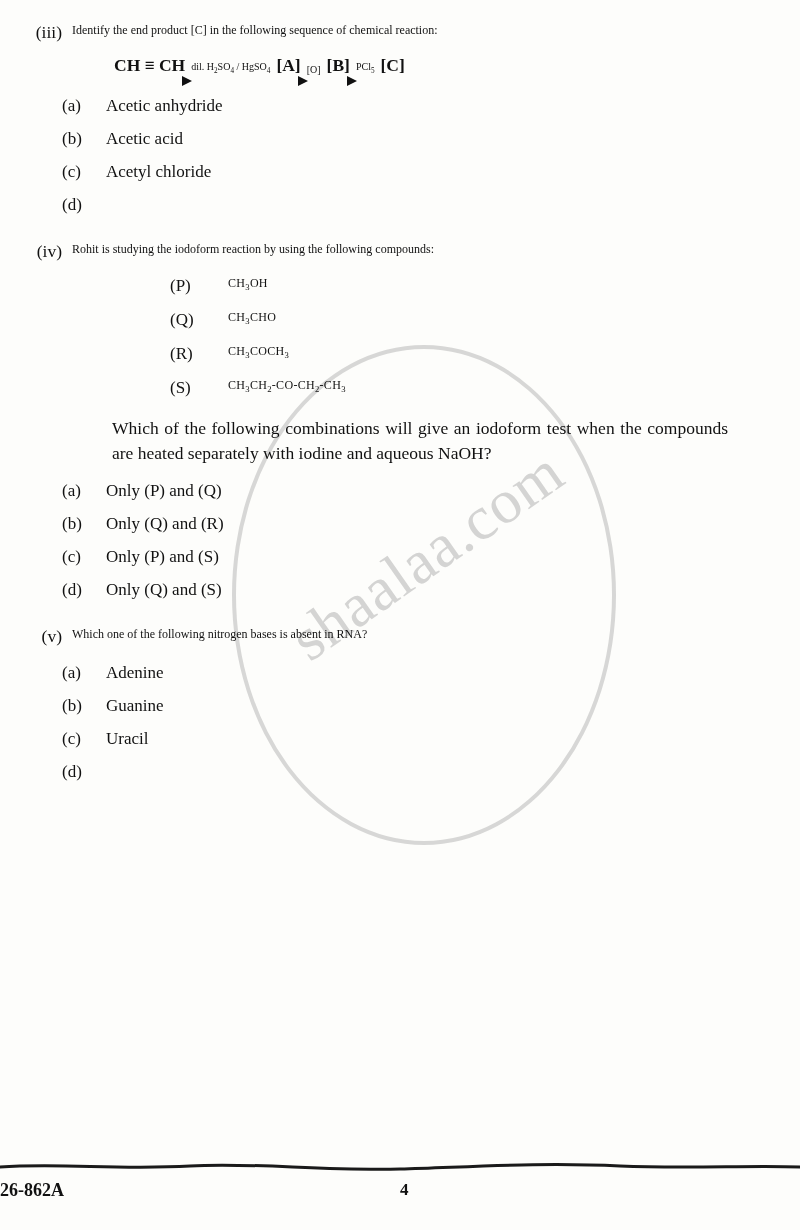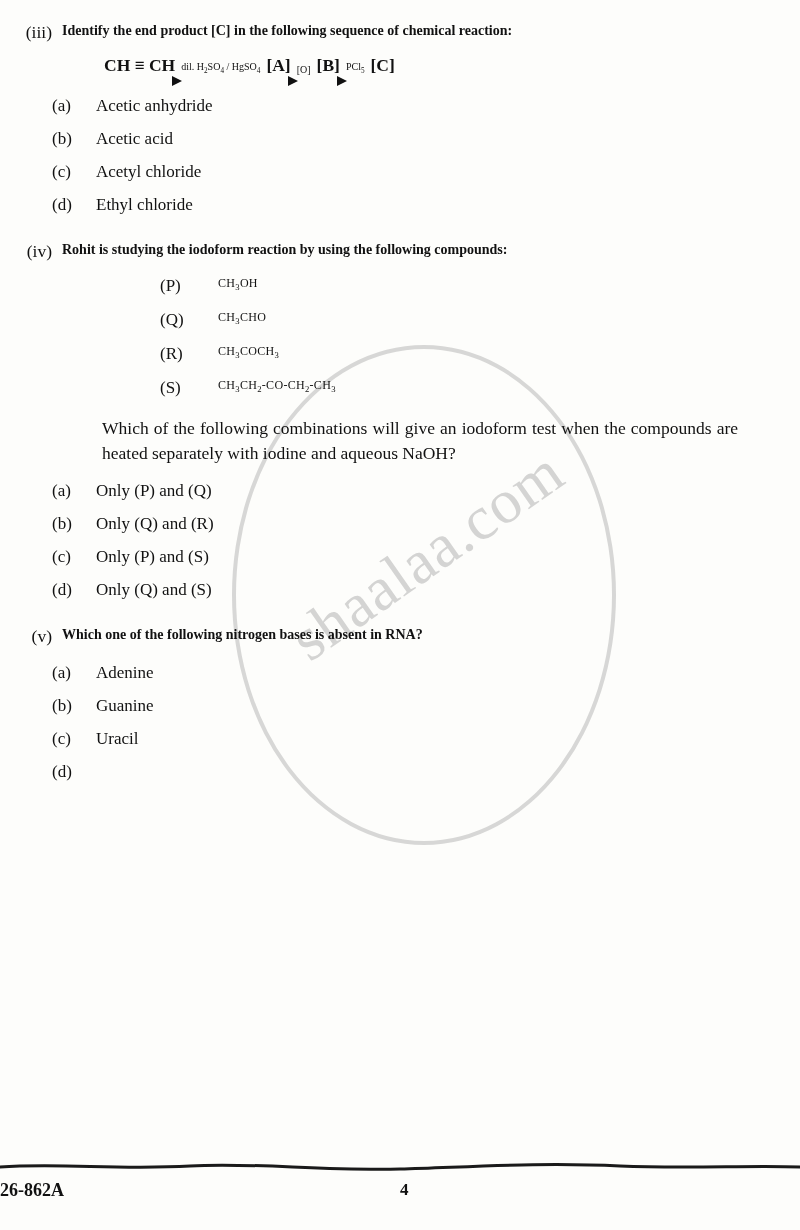--- a/index.html
+++ b/index.html
@@ -57,40 +57,39 @@
   .content {
     position: absolute;
     left: 0;
     top: 0;
     width: 800px;
     z-index: 10;
   }
 
   .q-block {
     position: relative;
-    margin: 0;
+    margin: 10px;
   }
   .q-row {
     display: flex;
     align-items: flex-start;
   }
   .q-num {
     width: 52px;
     text-align: right;
     padding-right: 10px;
     font-size: 17.5px;
     flex: 0 0 auto;
   }
   .q-text {
-    font-size: 14px;
+    font-size: 12px;
     line-height: 1.35;
     text-align: justify;
     flex: 1 1 auto;
     padding-right: 62px;
-    font-weight: bold;
   }
   .opt-row {
     display: flex;
     align-items: flex-start;
     margin-top: 13px;
   }
   .opt-label {
     width: 96px;
     text-align: left;
     padding-left: 52px;
@@ -262,21 +261,20 @@
         <div class="opt-row">
           <div class="opt-label">(b)</div>
           <div class="opt-text">Acetic acid</div>
         </div>
         <div class="opt-row">
           <div class="opt-label">(c)</div>
           <div class="opt-text">Acetyl chloride</div>
         </div>
         <div class="opt-row">
           <div class="opt-label">(d)</div>
-          <div class="opt-text">Ethyl chloride</div>
         </div>
       </div>
     </div>
 
     <div class="q-block" style="margin-top:26px;">
       <div class="q-row">
         <div class="q-num">(iv)</div>
         <div class="q-text">Rohit is studying the iodoform reaction by using the following compounds:</div>
       </div>
 

